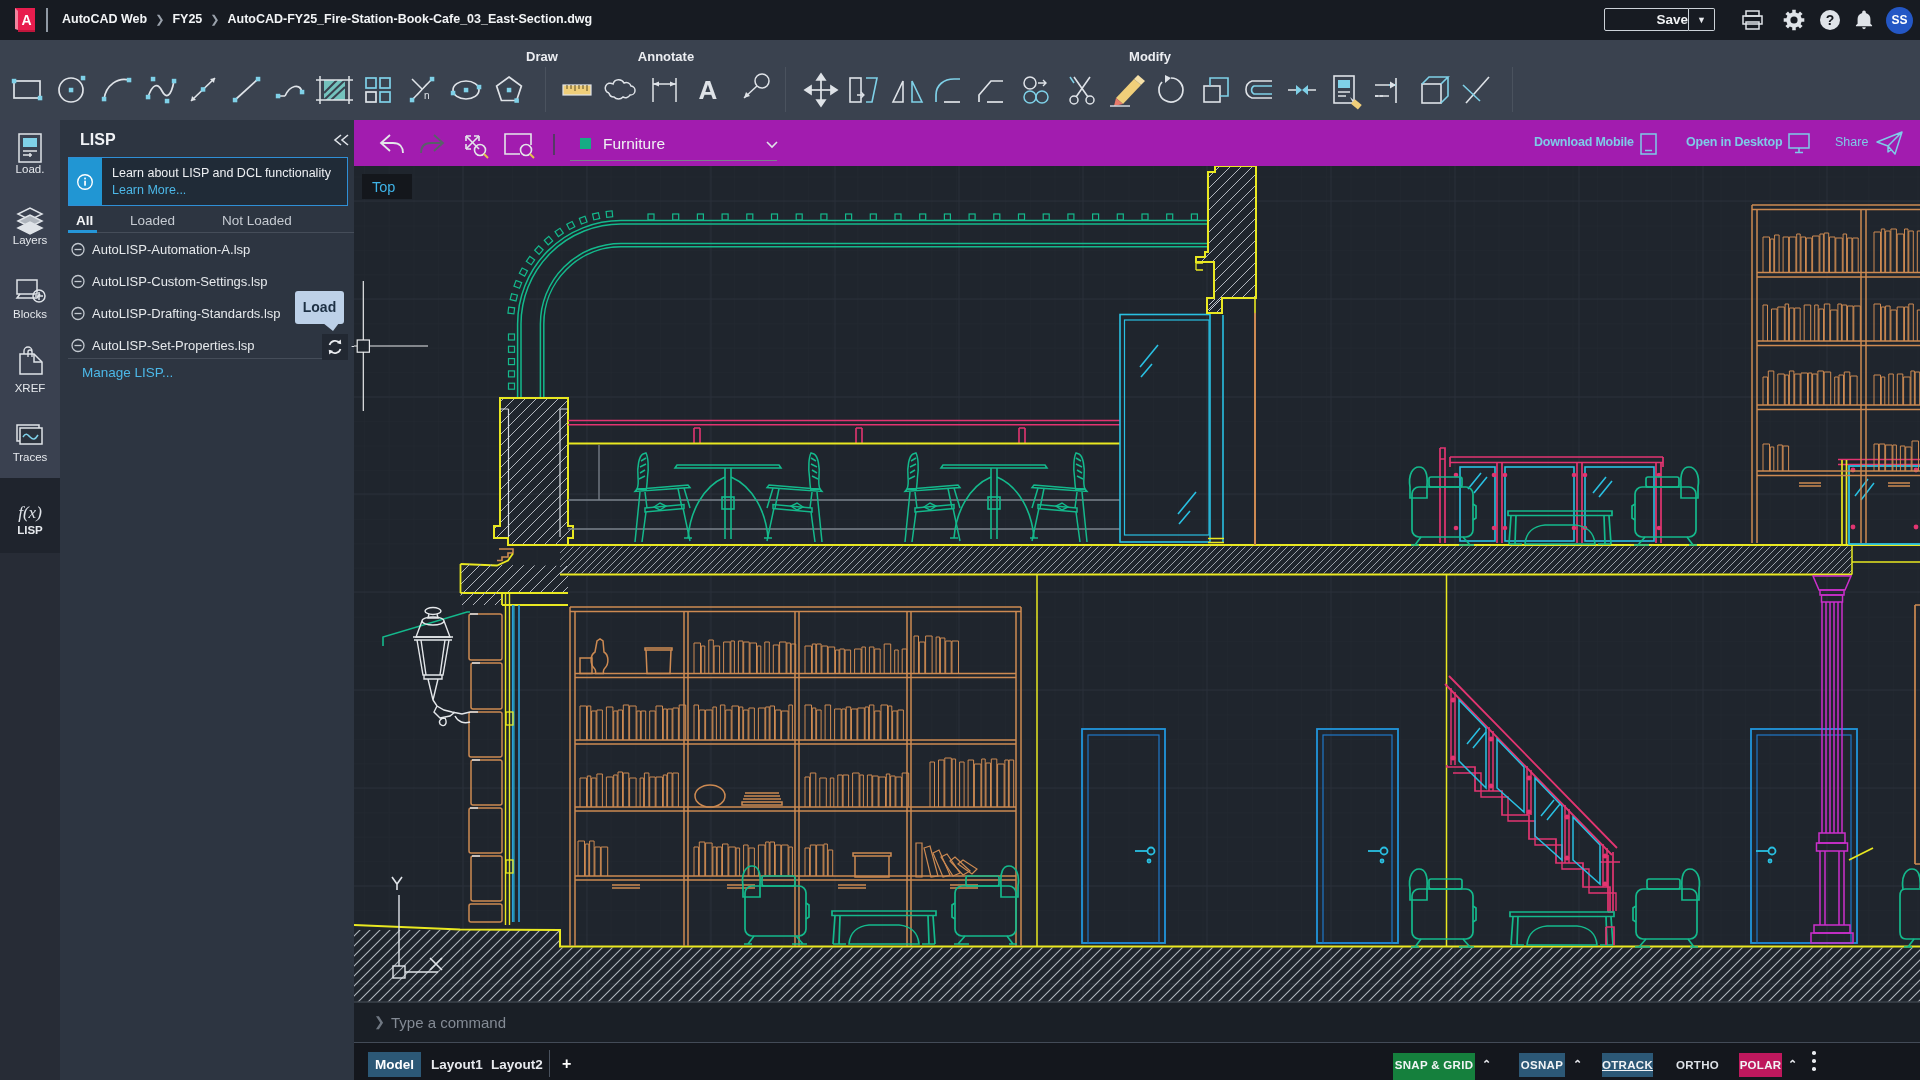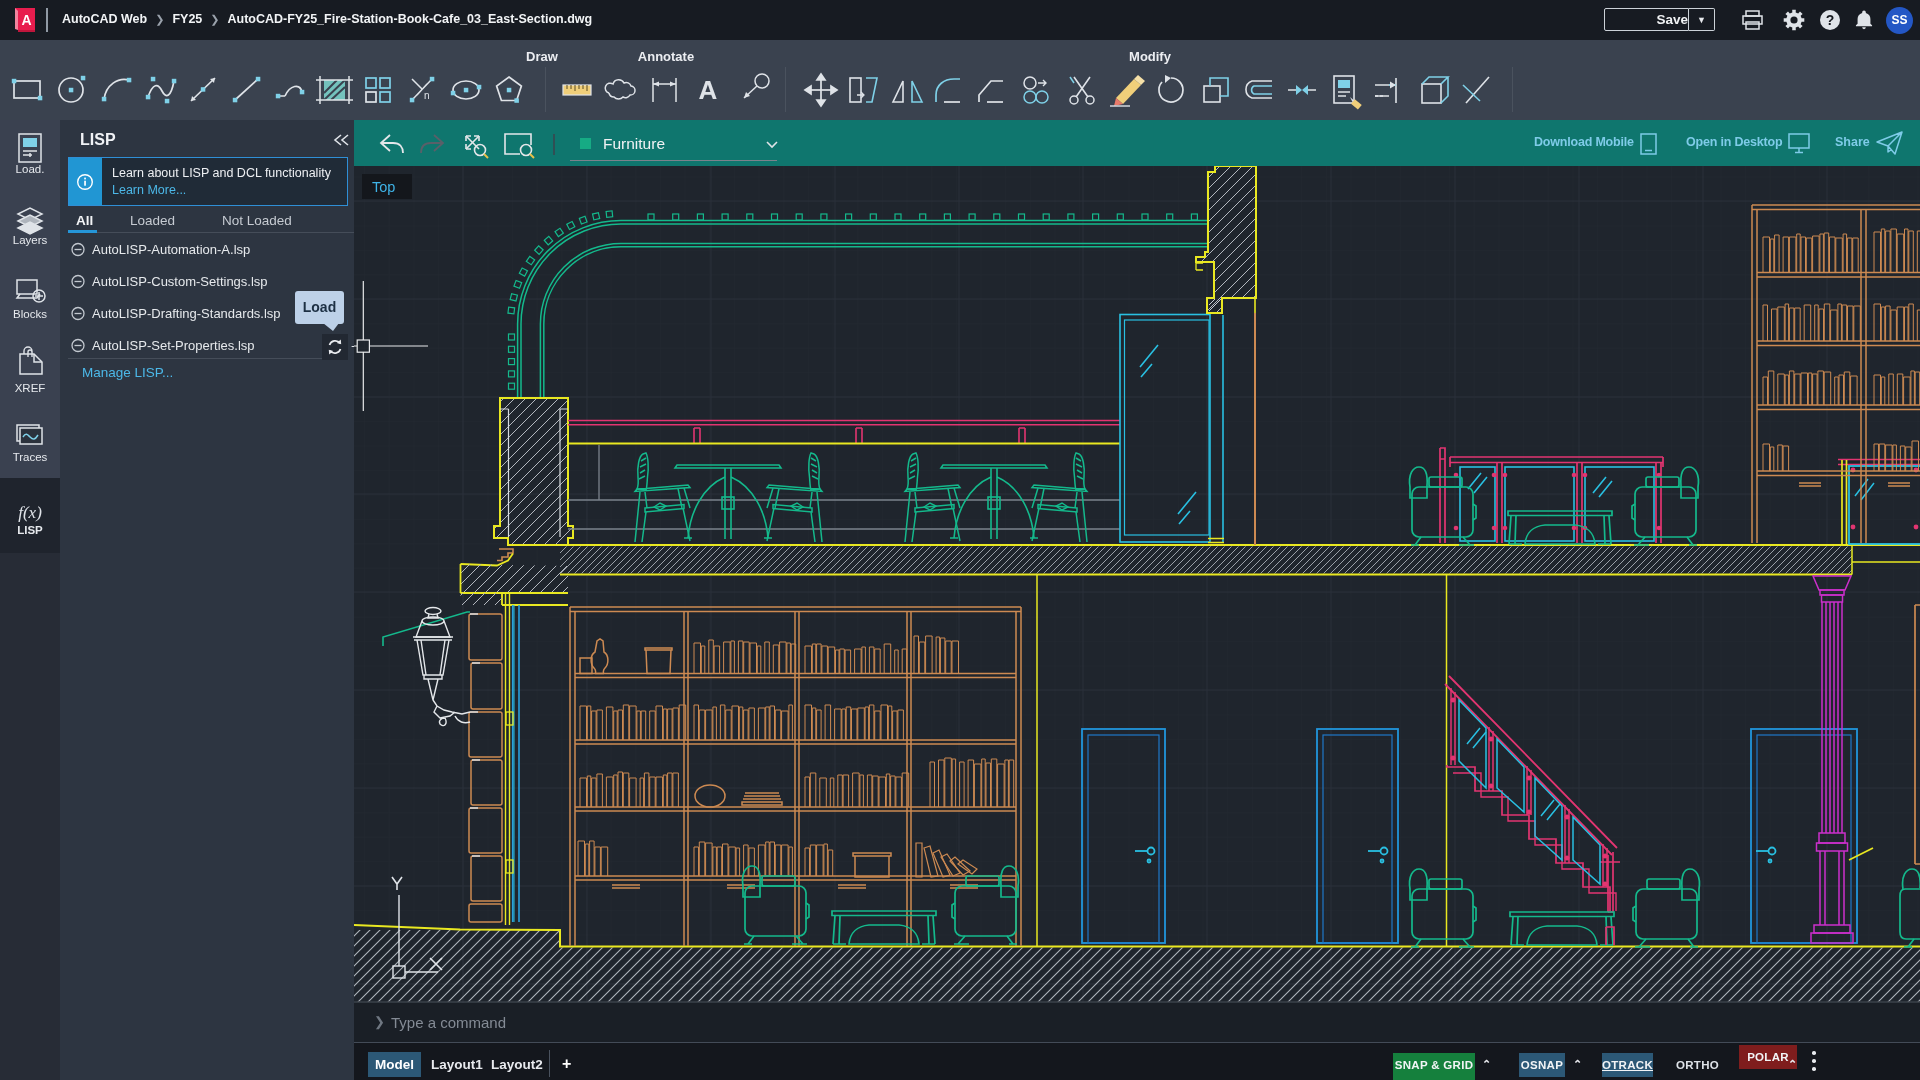--- a/index.html
+++ b/index.html
@@ -4,21 +4,21 @@
 <style>
   * { margin:0; padding:0; box-sizing:border-box; }
   html,body { width:1920px; height:1080px; overflow:hidden; background:#14171d;
     font-family:"Liberation Sans", sans-serif; }
   .abs { position:absolute; }
   #topbar { position:absolute; left:0; top:0; width:1920px; height:40px; background:#171b22; }
   #ribbon { position:absolute; left:0; top:40px; width:1920px; height:80px; background:#3a424f; }
   #sidebar { position:absolute; left:0; top:120px; width:60px; height:960px; background:#272c36; }
   #sidebar .items { position:absolute; left:0; top:0; width:60px; height:361px; background:#3a4150; }
   #panel { position:absolute; left:60px; top:120px; width:294px; height:960px; background:#2d3541; }
-  #cvtb { position:absolute; left:354px; top:120px; width:1566px; height:46px; background:#0f766e;padding-left:9px; }
+  #cvtb { position:absolute; left:354px; top:120px; width:1566px; height:46px; background:#a21caf;padding-left:9px; }
   #cvwrap { position:absolute; left:354px; top:166px; width:1566px; height:837px; background:#1f252d; }
   #cmdbar { position:absolute; left:354px; top:1003px; width:1566px; height:40px; background:#1a1f26; border-bottom:1px solid #434b57;}
   #tabbar { position:absolute; left:354px; top:1044px; width:1566px; height:36px; background:#14171d; }
   .sbitem { position:absolute; left:0; width:60px; text-align:center; color:#e6e9ed; font-size:11.5px; }
   .bc { color:#f2f4f6; font-size:12.5px; font-weight:bold; white-space:nowrap; }
   .bcsep { color:#9aa2ac; font-size:11px; font-weight:normal; padding:0 8px; }
 </style>
 </head>
 <body>
 
@@ -299,21 +299,21 @@
   <svg class="abs" style="left:1286px;top:13px" width="17" height="22" viewBox="0 0 17 22">
     <rect x="1" y="1" width="15" height="20" fill="none" stroke="#7ecbe8" stroke-width="1.5"></rect>
     <line x1="5" y1="17.5" x2="12" y2="17.5" stroke="#7ecbe8" stroke-width="1.5"></line>
   </svg>
   <div class="abs" style="left:1332px;top:15px;color:#7ecbe8;font-size:12.5px;font-weight:bold;letter-spacing:-0.2px;">Open in Desktop</div>
   <svg class="abs" style="left:1434px;top:13px" width="22" height="21" viewBox="0 0 22 21">
     <rect x="1" y="1" width="20" height="14" fill="none" stroke="#7ecbe8" stroke-width="1.5"></rect>
     <line x1="7" y1="19.5" x2="15" y2="19.5" stroke="#7ecbe8" stroke-width="1.5"></line>
     <line x1="11" y1="15" x2="11" y2="19" stroke="#7ecbe8" stroke-width="1.5"></line>
   </svg>
-  <div class="abs" style="left:1481px;top:15px;color:#7ecbe8;font-size:12.5px;font-weight:bold;">Share</div>
+  <div class="abs" style="left:1481px;top:15px;color:#7ecbe8;font-size:12.5px;font-weight:normal;">Share</div>
   <svg class="abs" style="left:1521px;top:10px" width="30" height="26" viewBox="0 0 30 26">
     <path d="M2 12 L27 2 L20 24 L13 16 Z M27 2 L13 16 M13 16 L13 22 L16.5 19.5" stroke="#7ecbe8" stroke-width="1.5" fill="none" stroke-linejoin="round"></path>
   </svg>
 </div>
 
 <div id="cvwrap">
 <svg id="cad" width="1566" height="837" viewBox="354 166 1566 837">
 <defs>
   <pattern id="hGround" width="10" height="10" patternUnits="userSpaceOnUse">
     <path d="M-2,12 L12,-2 M-7,7 L7,-7 M3,17 L17,3" stroke="#aeb4bc" stroke-width="1.1"></path>
@@ -978,20 +978,20 @@
   <div class="abs" style="left:77px;top:13px;color:#e8eaee;font-size:13.5px;font-weight:bold;">Layout1</div>
   <div class="abs" style="left:137px;top:13px;color:#e8eaee;font-size:13.5px;font-weight:bold;">Layout2</div>
   <div class="abs" style="left:195px;top:6px;width:1px;height:27px;background:#4a525e"></div>
   <div class="abs" style="left:208px;top:11px;color:#fff;font-size:16px;font-weight:bold;">+</div>
   <div class="abs" style="left:1039px;top:9px;width:82px;height:40px;background:#15803d;color:#f2f4f6;font-size:11.5px;font-weight:bold;text-align:center;line-height:24px;letter-spacing:.3px;">SNAP &amp; GRID</div>
   <div class="abs" style="left:1128px;top:14px;color:#e8eaee;font-size:11px;font-weight:bold;">⌃</div>
   <div class="abs" style="left:1165px;top:9px;width:46px;height:24px;background:#2c5876;color:#f2f4f6;font-size:11.5px;font-weight:bold;text-align:center;line-height:24px;letter-spacing:.3px;">OSNAP</div>
   <div class="abs" style="left:1219px;top:14px;color:#e8eaee;font-size:11px;font-weight:bold;">⌃</div>
   <div class="abs" style="left:1248px;top:9px;width:51px;height:24px;background:#2c5876;color:#f2f4f6;font-size:11.5px;font-weight:bold;text-align:center;line-height:24px;letter-spacing:.3px;text-decoration:underline;">OTRACK</div>
   <div class="abs" style="left:1322px;top:15px;color:#dfe3e8;font-size:11.5px;font-weight:bold;letter-spacing:.3px;">ORTHO</div>
-  <div class="abs" style="left:1385px;top:1px;width:58px;height:24px;background:#7f1d1d;color:#f2f4f6;font-size:11.5px;font-weight:bold;text-align:center;line-height:24px;letter-spacing:.3px;">POLAR</div>
+  <div class="abs" style="left:1385px;top:9px;width:43px;height:24px;background:#be185d;color:#f2f4f6;font-size:11.5px;font-weight:bold;text-align:center;line-height:24px;letter-spacing:.3px;">POLAR</div>
   <div class="abs" style="left:1434px;top:14px;color:#e8eaee;font-size:11px;font-weight:bold;">⌃</div>
   <div class="abs" style="left:1458px;top:4px;width:4px;height:28px;">
     <div style="width:3.5px;height:3.5px;border-radius:50%;background:#e8eaee;margin:3px 0;"></div>
     <div style="width:3.5px;height:3.5px;border-radius:50%;background:#e8eaee;margin:4.5px 0;"></div>
     <div style="width:3.5px;height:3.5px;border-radius:50%;background:#e8eaee;margin:4.5px 0;"></div>
   </div>
 </div>
 
 </body></html>

